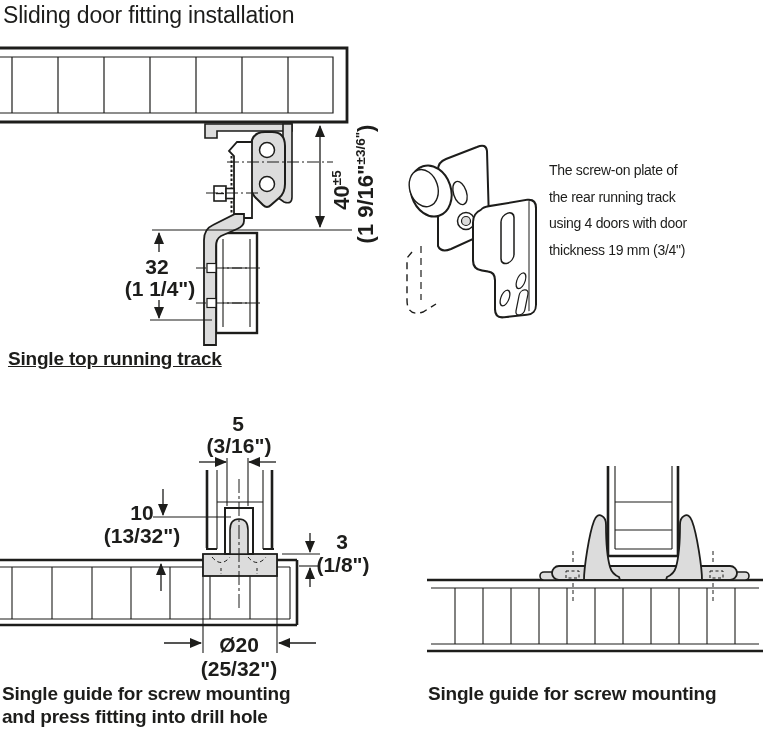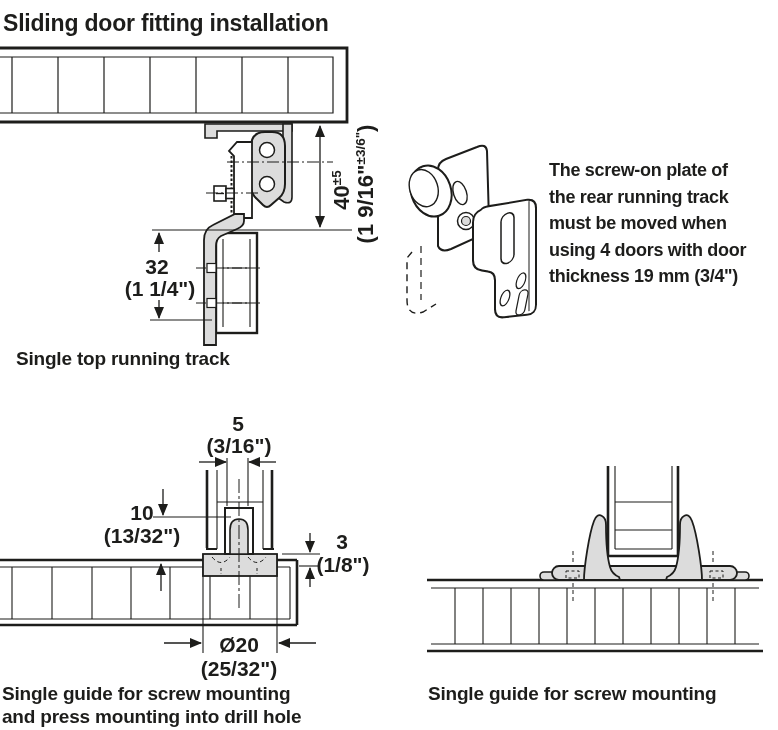--- a/index.html
+++ b/index.html
@@ -1,30 +1,30 @@
 <!DOCTYPE html>
 <html><head>
 <meta charset="utf-8">
 <style>
   html,body{margin:0;padding:0;background:#fff;}
   .stage{
     position:relative;width:778px;height:730px;background:#fff;overflow:hidden;
     font-family:"Liberation Sans",sans-serif;color:#1d1d1b;
   }
   .title{
-    position:absolute;left:3px;top:10px;font-size:23px;font-weight:700;letter-spacing:-0.2px;white-space:nowrap;
+    position:absolute;left:3px;top:2px;font-size:23px;font-weight:400;letter-spacing:-0.2px;white-space:nowrap;
   }
   .caption{
     position:absolute;font-size:19px;font-weight:700;line-height:23px;white-space:nowrap;letter-spacing:-0.2px;
   }
-  .cap-top-left{left:16px;top:347px;}
+  .cap-top-left{left:8px;top:347px;text-decoration:underline;}
   .cap-bottom-left{left:2px;top:682px;}
   .cap-bottom-right{left:428px;top:682px;}
   .note{
-    position:absolute;left:549px;top:157px;font-size:18px;font-weight:700;line-height:26.5px;letter-spacing:-0.3px;
+    position:absolute;left:549px;top:157px;font-size:14px;font-weight:400;line-height:26.5px;letter-spacing:-0.3px;
   }
   .note div{white-space:nowrap;}
   svg.art{position:absolute;left:0;top:0;}
   .dim{font-family:"Liberation Sans",sans-serif;font-weight:700;font-size:21px;fill:#1d1d1b;}
   .dim40{font-size:22px;}
   .sup{font-size:13.5px;}
   .ln{stroke:#1d1d1b;fill:none;}
   .metal{fill:#dcdcdc;stroke:#1d1d1b;}
   .white{fill:#ffffff;stroke:#1d1d1b;}
 </style>
@@ -227,25 +227,24 @@
     </g>
   </svg>
 
   <div class="title">Sliding door fitting installation</div>
 
   <div class="caption cap-top-left">Single top running track</div>
 
   <div class="note">
     <div>The screw-on plate of</div>
     <div>the rear running track</div>
-    <div>must be moved when</div>
     <div>using 4 doors with door</div>
     <div>thickness 19 mm (3/4")</div>
   </div>
 
   <div class="caption cap-bottom-left">
     <div>Single guide for screw mounting</div>
-    <div>and press mounting into drill hole</div>
+    <div>and press fitting into drill hole</div>
   </div>
 
   <div class="caption cap-bottom-right">Single guide for screw mounting</div>
 
 </div>
 
 </body></html>

